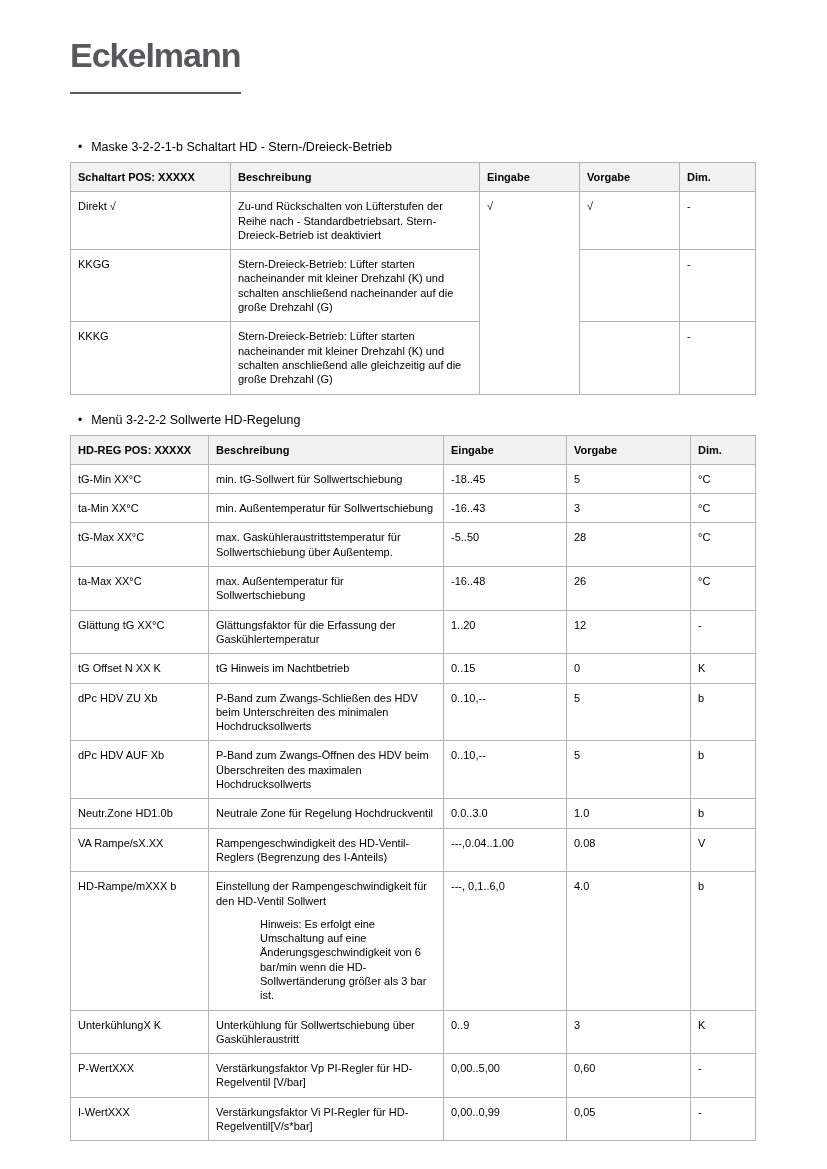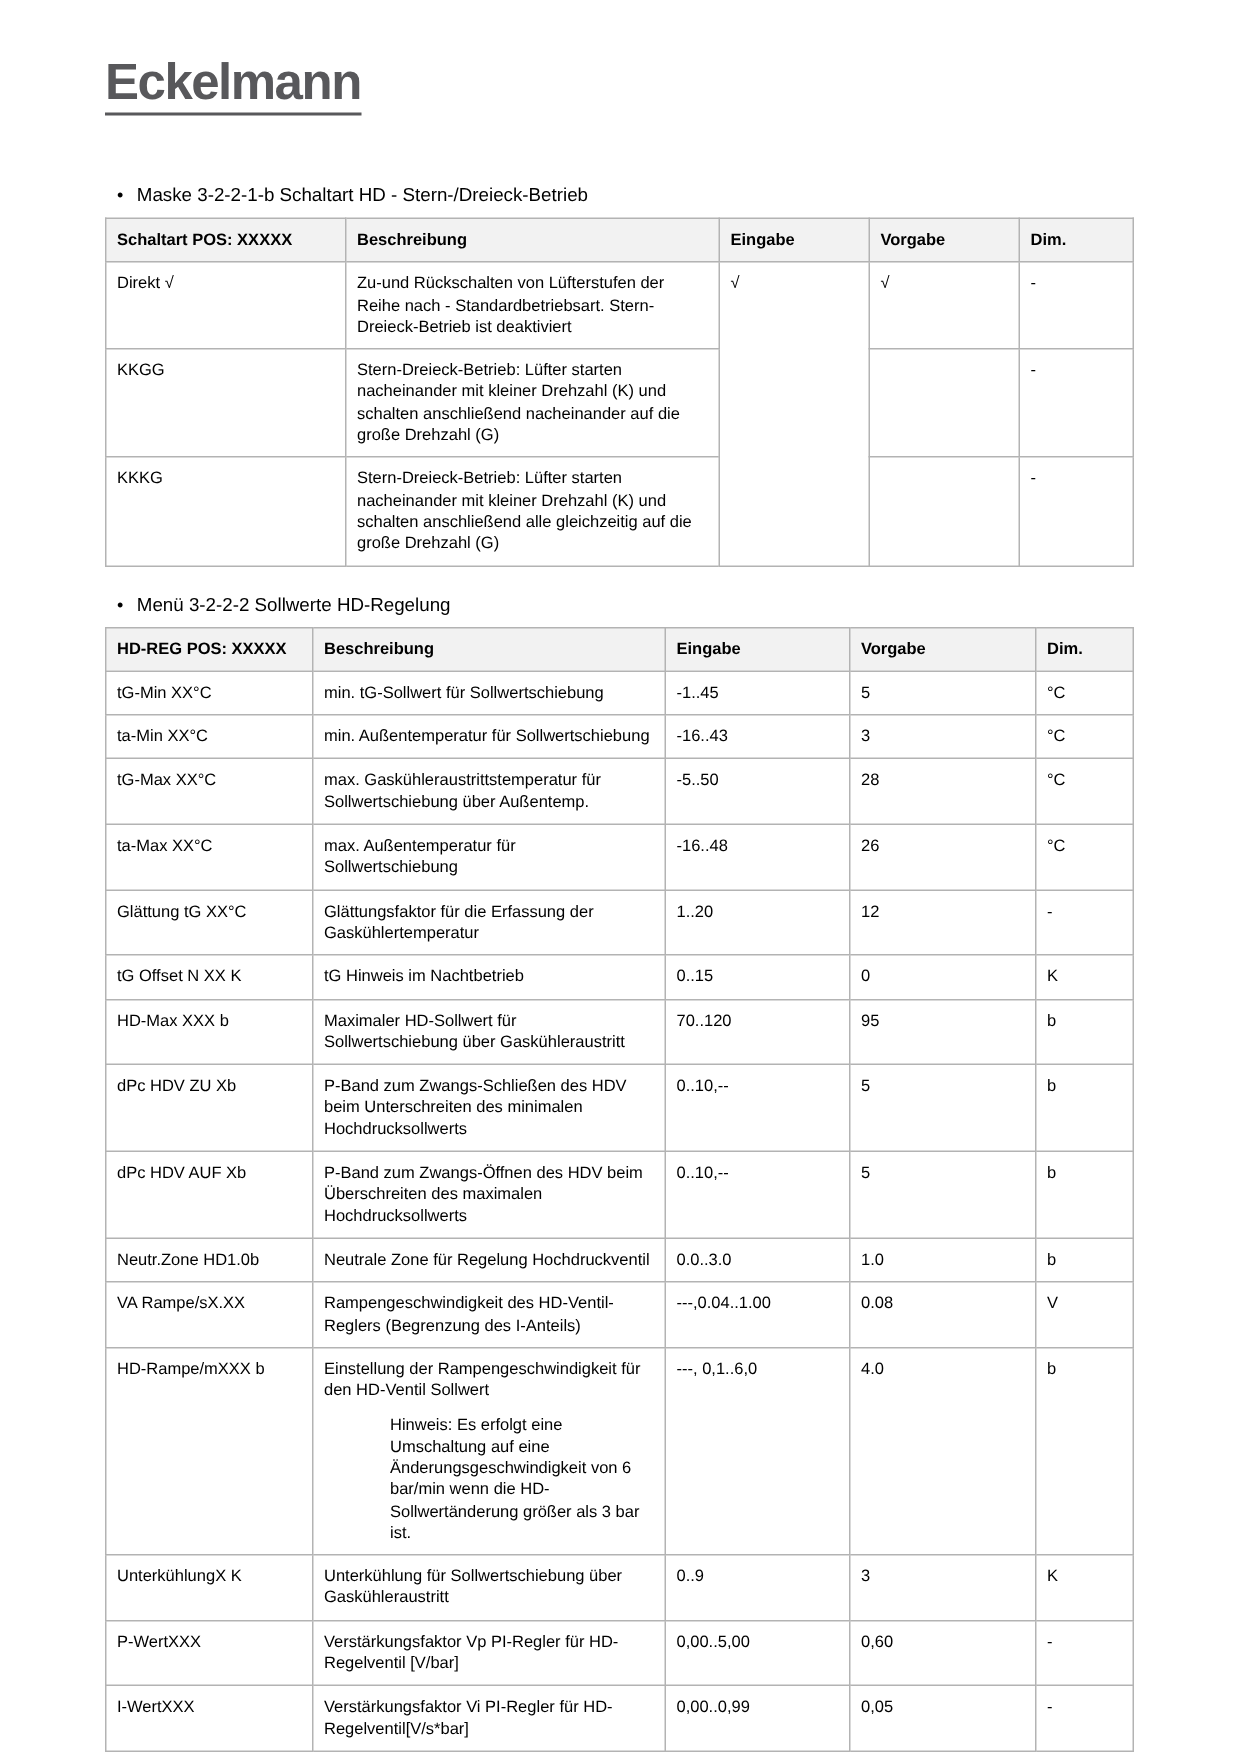--- a/index.html
+++ b/index.html
@@ -19,21 +19,21 @@
     background: #fff;
   }
   .logo {
     display: inline-block;
     align-self: flex-start;
     font-size: 34px;
     font-weight: bold;
     letter-spacing: -1px;
     color: var(--logo-color, #58585b);
     border-bottom: 2px solid var(--logo-color, #58585b);
-    padding-bottom: 3px;
+    padding-bottom: 20px;
     line-height: 1;
     margin-bottom: 46px;
   }
   .section-heading {
     display: flex;
     align-items: baseline;
     font-size: 12.5px;
     margin: 0 0 8px 8px;
     color: #000;
   }
@@ -134,21 +134,21 @@
         <th>Beschreibung</th>
         <th>Eingabe</th>
         <th>Vorgabe</th>
         <th>Dim.</th>
       </tr>
     </thead>
     <tbody>
         <tr>
           <td>tG-Min XX°C</td>
           <td>min. tG-Sollwert für Sollwertschiebung</td>
-          <td>-1..45</td>
+          <td>-18..45</td>
           <td>5</td>
           <td>°C</td>
         </tr>
         <tr>
           <td>ta-Min XX°C</td>
           <td>min. Außentemperatur für Sollwertschiebung</td>
           <td>-16..43</td>
           <td>3</td>
           <td>°C</td>
         </tr>
@@ -172,27 +172,20 @@
           <td>1..20</td>
           <td>12</td>
           <td>-</td>
         </tr>
         <tr>
           <td>tG Offset N XX K</td>
           <td>tG Hinweis im Nachtbetrieb</td>
           <td>0..15</td>
           <td>0</td>
           <td>K</td>
-        </tr>
-        <tr>
-          <td>HD-Max XXX b</td>
-          <td>Maximaler HD-Sollwert für Sollwertschiebung über Gaskühleraustritt</td>
-          <td>70..120</td>
-          <td>95</td>
-          <td>b</td>
         </tr>
         <tr>
           <td>dPc HDV ZU Xb</td>
           <td>P-Band zum Zwangs-Schließen des HDV beim Unterschreiten des minimalen Hochdrucksollwerts</td>
           <td>0..10,--</td>
           <td>5</td>
           <td>b</td>
         </tr>
         <tr>
           <td>dPc HDV AUF Xb</td>

